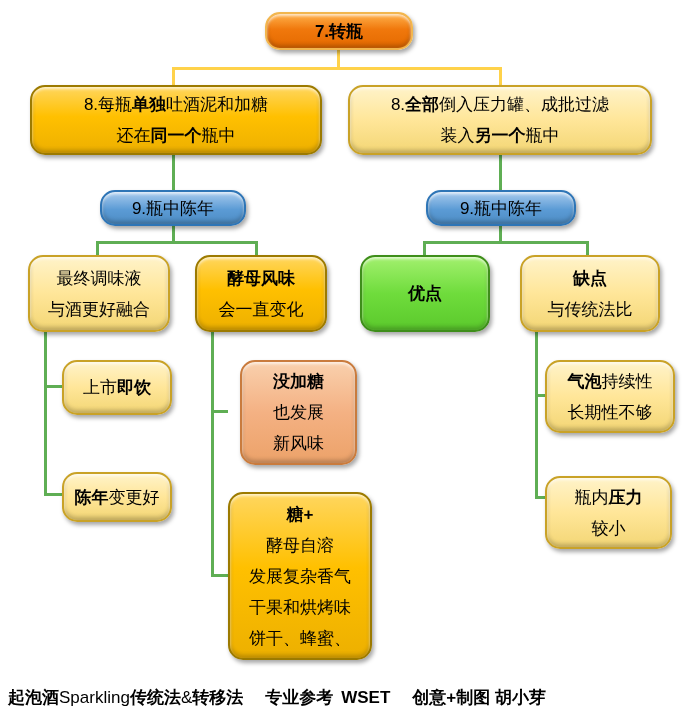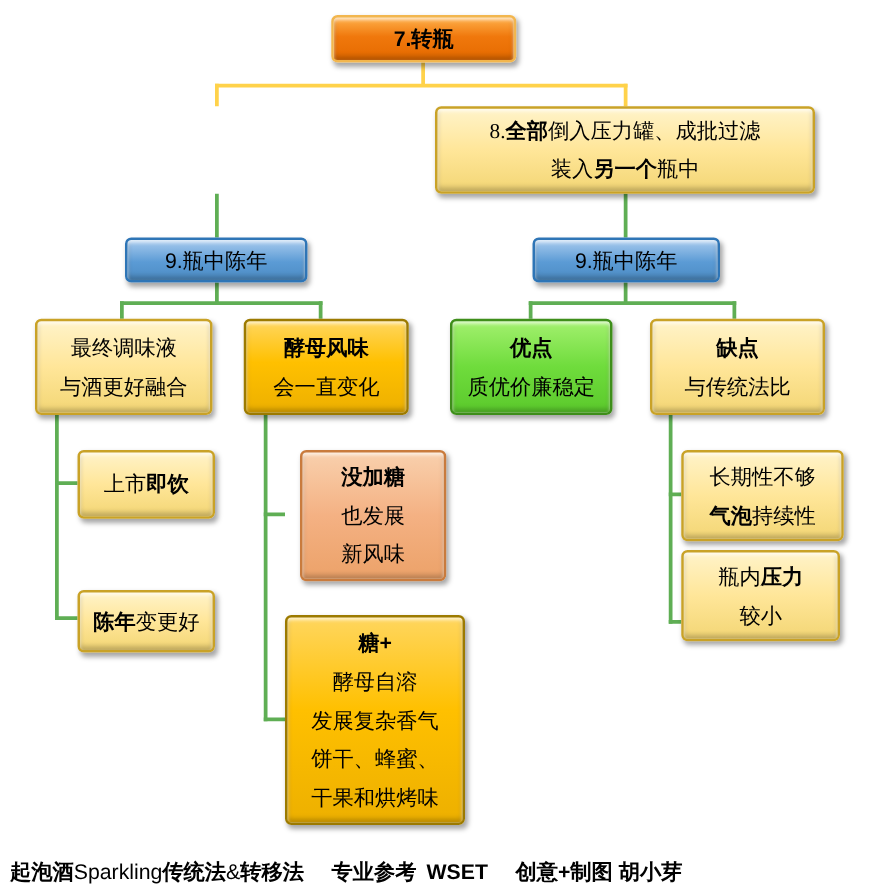--- a/index.html
+++ b/index.html
@@ -3,21 +3,21 @@
 <meta charset="utf-8">
 <style>
   html,body{margin:0;padding:0;background:#fff;}
   #stage{
     position:relative;width:698px;height:717px;background:#ffffff;
     font-family:"Liberation Sans","DejaVu Sans",sans-serif;color:#000;overflow:hidden;
   }
   .box{
     position:absolute;box-sizing:border-box;
     display:flex;flex-direction:column;justify-content:center;align-items:center;
-    text-align:center;border-radius:5px;font-size:17px;
+    text-align:center;border-radius:15px;font-size:17px;
     box-shadow:2px 3px 4px rgba(0,0,0,.35),
                inset 0 2px 3px rgba(255,255,255,.7),
                inset 0 -3px 4px rgba(0,0,0,.22);
   }
   .ln{line-height:31px;white-space:nowrap;}
   .b{font-weight:700;}
   .c-orange{background:linear-gradient(180deg,#ffb04a,#f0780c 45%,#e56a00);border:2px solid #f2b64e;}
   .c-gold{background:linear-gradient(180deg,#ffd65e,#ffc000 45%,#edb000);border:2px solid #9c7a00;}
   .c-pale{background:linear-gradient(180deg,#fff3c9,#ffe699 50%,#f3d675;);border:2px solid #c9a227;}
   .c-pale{background:linear-gradient(180deg,#fff3c9,#ffe699 50%,#f3d675);border:2px solid #c9a227;}
@@ -63,22 +63,26 @@
   <div class="vline green" style="left:423px;top:241px;height:14px;"></div>
   <div class="vline green" style="left:586px;top:241px;height:14px;"></div>
   <div class="vline green" style="left:535px;top:332px;height:167px;"></div>
   <div class="hline green" style="left:535px;top:394px;width:10px;"></div>
   <div class="hline green" style="left:535px;top:496px;width:10px;"></div>
 
   <div class="box c-orange" style="left:265px;top:12px;width:148px;height:38px;">
     <div class="ln b">7.转瓶</div>
   </div>
 
+  <div class="box c-gold" style="left:30px;top:85px;width:292px;height:70px;">
+    <div class="ln"><span>8.每瓶</span><span class="b">单独</span><span>吐酒泥和加糖</span></div>
+    <div class="ln"><span>还在</span><span class="b">同一个</span><span>瓶中</span></div>
+  </div>
 
-  <div class="box c-pale" style="left:348px;top:85px;width:304px;height:70px;font-family:Liberation Serif, serif;">
+  <div class="box c-pale" style="left:348px;top:85px;width:304px;height:70px;">
     <div class="ln"><span>8.</span><span class="b">全部</span><span>倒入压力罐、成批过滤</span></div>
     <div class="ln"><span>装入</span><span class="b">另一个</span><span>瓶中</span></div>
   </div>
 
   <div class="box c-blue" style="left:100px;top:190px;width:146px;height:36px;">
     <div class="ln">9.瓶中陈年</div>
   </div>
   <div class="box c-blue" style="left:426px;top:190px;width:150px;height:36px;">
     <div class="ln">9.瓶中陈年</div>
   </div>
@@ -104,40 +108,39 @@
   <div class="box c-salmon" style="left:228px;top:360px;width:117px;height:105px;">
     <div class="ln b">没加糖</div>
     <div class="ln">也发展</div>
     <div class="ln">新风味</div>
   </div>
 
   <div class="box c-gold" style="left:228px;top:492px;width:144px;height:168px;">
     <div class="ln b">糖+</div>
     <div class="ln">酵母自溶</div>
     <div class="ln">发展复杂香气</div>
+    <div class="ln">干果和烘烤味</div>
     <div class="ln">饼干、蜂蜜、</div>
-    <div class="ln">干果和烘烤味</div>
   </div>
 
   <div class="box c-green" style="left:360px;top:255px;width:130px;height:77px;">
     <div class="ln b">优点</div>
-    <div class="ln">质优价廉稳定</div>
   </div>
 
   <div class="box c-pale" style="left:520px;top:255px;width:140px;height:77px;">
     <div class="ln b">缺点</div>
     <div class="ln">与传统法比</div>
   </div>
 
   <div class="box c-pale" style="left:545px;top:360px;width:130px;height:73px;">
+    <div class="ln"><span class="b">气泡</span><span>持续性</span></div>
     <div class="ln">长期性不够</div>
-    <div class="ln"><span class="b">气泡</span><span>持续性</span></div>
   </div>
 
-  <div class="box c-pale" style="left:545px;top:440px;width:127px;height:73px;">
+  <div class="box c-pale" style="left:545px;top:476px;width:127px;height:73px;">
     <div class="ln"><span>瓶内</span><span class="b">压力</span></div>
     <div class="ln">较小</div>
   </div>
 
   <div id="footer">
     <span class="b">起泡酒</span><span>Sparkling</span><span class="b">传统法</span><span>&amp;</span><span class="b">转移法</span><span class="gap">专业参考</span><span class="b gap-sm">WSET</span><span class="gap">创意+制图 胡小芽</span>
   </div>
 
 </div>
 

